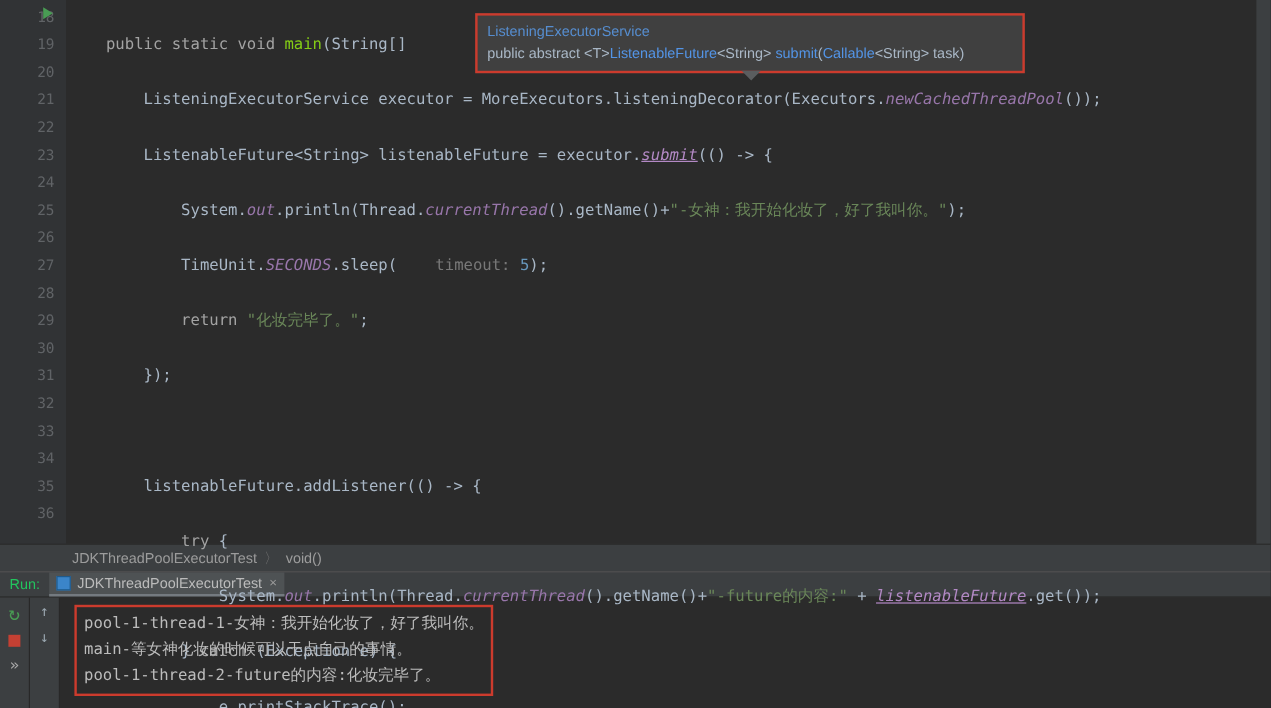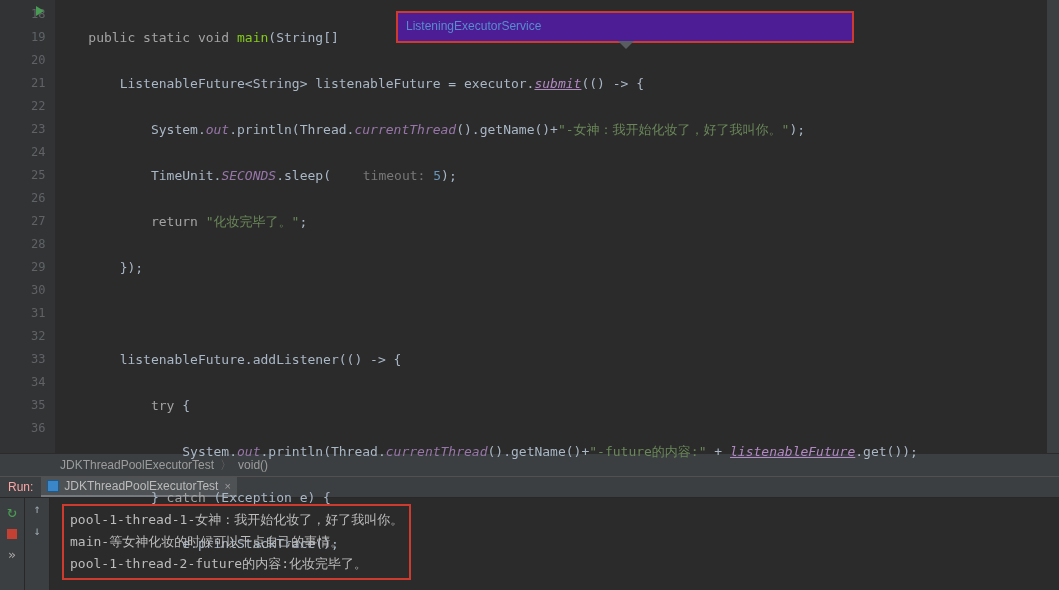--- a/index.html
+++ b/index.html
@@ -56,21 +56,21 @@
   .k-string { color: #6a8759; }
   .k-param { color: #787878; margin-left: 24px; }
   .k-underline { text-decoration: underline; color: #b389c5; font-style: italic;}
   .k-submit { color: #b389c5; font-style: italic; text-decoration: underline;}
   .k-blue { color: #6897bb; }
   .tooltip {
     position: absolute;
     top: 11px;
     left: 396px;
     width: 458px;
-    background: #4c1d95;
+    background: #404040;
     border: 2px solid #cc3b2d;
     padding: 4px 8px 6px 8px;
     font-family: "Segoe UI", sans-serif;
     font-size: 12px;
     line-height: 18px;
     z-index: 20;
   }
   .tooltip .sig-class { color: #568dcf; }
   .tooltip .sig-body { color: #a9b7c6; }
   .tooltip .sig-type { color: #5394e6; }
@@ -102,21 +102,21 @@
     border-top: 1px solid #515151;
     border-bottom: 1px solid #282828;
     display: flex;
     align-items: center;
     font-family: "Segoe UI", sans-serif;
     font-size: 12px;
     color: #bbbbbb;
   }
   .run-label {
     padding: 0 8px;
-    color: #fca5a5;
+    color: #22c55e;
     text-align: right;
   }
   .run-tab {
     display: flex;
     align-items: center;
     padding: 0 6px;
     height: 100%;
     background: #4e5254;
     border-bottom: 2px solid #747a80;
   }
@@ -199,20 +199,21 @@
     <div>30</div>
     <div>31</div>
     <div>32</div>
     <div>33</div>
     <div>34</div>
     <div>35</div>
     <div>36</div>
   </div>
   <div class="code-lines">
 <div class="code-line">    <span class="k-orange">public static void</span><span class="k-yellow"> main</span><span>(String[] </span></div>
+<div class="code-line">        <span>ListeningExecutorService executor = MoreExecutors.listeningDecorator(Executors.</span><span class="k-purple">newCachedThreadPool</span><span>());</span></div>
 <div class="code-line">        <span>ListenableFuture&lt;String&gt; listenableFuture = executor.</span><span class="k-submit">submit</span><span>(() -&gt; {</span></div>
 <div class="code-line">            <span>System.</span><span class="k-purple">out</span><span>.println(Thread.</span><span class="k-purple">currentThread</span><span>().getName()+</span><span class="k-string">"-女神：我开始化妆了，好了我叫你。"</span><span>);</span></div>
 <div class="code-line">            <span>TimeUnit.</span><span class="k-purple">SECONDS</span><span>.sleep( </span><span class="k-param">timeout: </span><span class="k-blue">5</span><span>);</span></div>
 <div class="code-line">            <span class="k-orange">return </span><span class="k-string">"化妆完毕了。"</span><span>;</span></div>
 <div class="code-line">        <span>});</span></div>
 <div class="code-line"></div>
 <div class="code-line">        <span>listenableFuture.addListener(() -&gt; {</span></div>
 <div class="code-line">            <span class="k-orange">try</span><span> {</span></div>
 <div class="code-line">                <span>System.</span><span class="k-purple">out</span><span>.println(Thread.</span><span class="k-purple">currentThread</span><span>().getName()+</span><span class="k-string">"-future的内容:"</span><span> + </span><span class="k-underline">listenableFuture</span><span>.get());</span></div>
 <div class="code-line">            <span>} </span><span class="k-orange">catch</span><span> (Exception e) {</span></div>
@@ -222,20 +223,23 @@
 
 
 
 
   </div>
   <div class="scrollbar-v"></div>
 </div>
 
 <div class="tooltip">
   <div class="sig-class">ListeningExecutorService</div>
+  <div>
+    <span class="sig-body">public abstract </span><span class="sig-body">&lt;T&gt;</span><span class="sig-type">ListenableFuture</span><span class="sig-body">&lt;String&gt;</span><span class="sig-method"> submit</span><span class="sig-body">(</span><span class="sig-type">Callable</span><span class="sig-body">&lt;String&gt;</span><span class="sig-body"> task)</span>
+  </div>
   <div class="tt-arrow"></div>
 </div>
 
 <div class="breadcrumb">
   <span>JDKThreadPoolExecutorTest</span>
   <span class="sep">〉</span>
   <span>void()</span>
 </div>
 
 <div class="run-panel-header">

